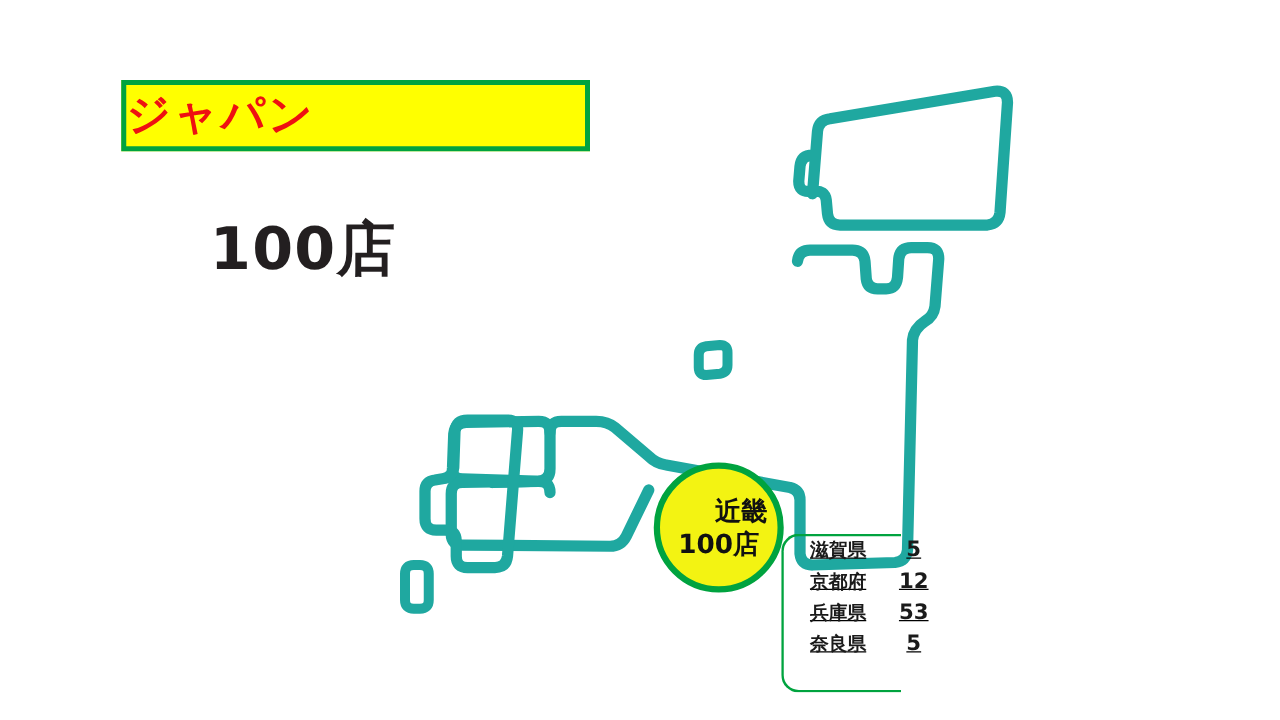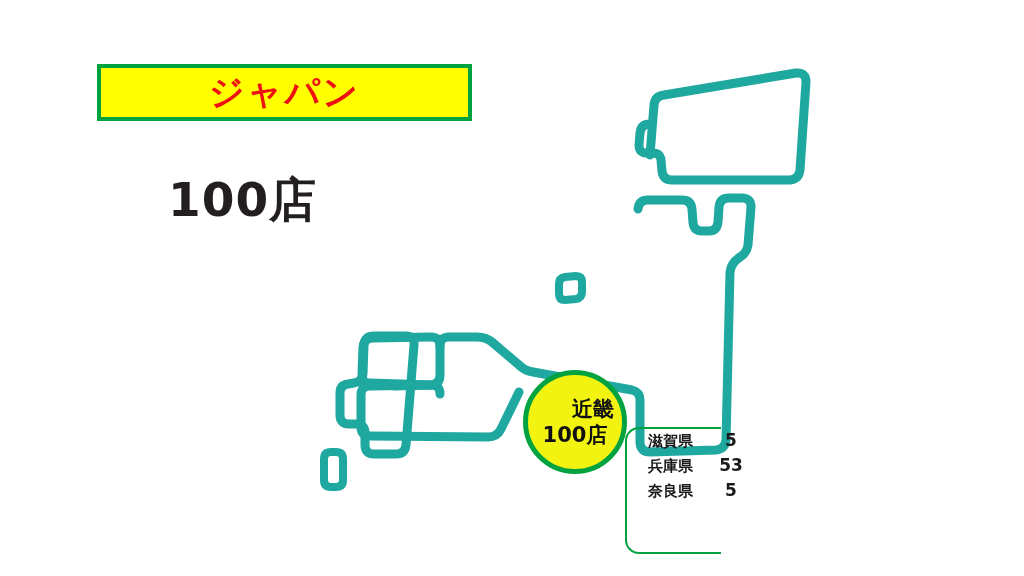--- a/index.html
+++ b/index.html
@@ -29,21 +29,20 @@
     position: absolute;
     left: 97px;
     top: 64px;
     width: 375px;
     height: 57px;
     background: #FFFF00;
     border: 4px solid #00A33F;
     box-sizing: border-box;
     display: flex;
     align-items: center;
-    justify-content: center;
   }
   .title-banner-text {
     color: #EE1111;
     font-size: 35px;
     font-weight: bold;
     letter-spacing: 2px;
     line-height: 1;
     font-family: "DejaVu Sans", "Liberation Sans", sans-serif;
   }
 
@@ -115,20 +114,21 @@
     border-bottom-left-radius: 14px;
     box-sizing: border-box;
     z-index: 5;
   }
   .pref-table {
     position: absolute;
     left: 648px;
     top: 428px;
     width: 120px;
     z-index: 7;
+    text-decoration: underline;
   }
   .pref-row {
     display: flex;
     align-items: baseline;
     height: 25px;
   }
   .pref-name {
     width: 62px;
     font-size: 15px;
     font-weight: bold;
@@ -265,20 +265,24 @@
   </div>
 
   <div class="pref-table-box"></div>
 
   <div class="pref-table">
     <div class="pref-row">
       <span class="pref-name">滋賀県</span>
       <span class="pref-value">5</span>
     </div>
     <div class="pref-row">
+      <span class="pref-name">京都府</span>
+      <span class="pref-value">12</span>
+    </div>
+    <div class="pref-row">
       <span class="pref-name">兵庫県</span>
       <span class="pref-value">53</span>
     </div>
     <div class="pref-row">
       <span class="pref-name">奈良県</span>
       <span class="pref-value">5</span>
     </div>
   </div>
 
   <div class="region-bubble">

